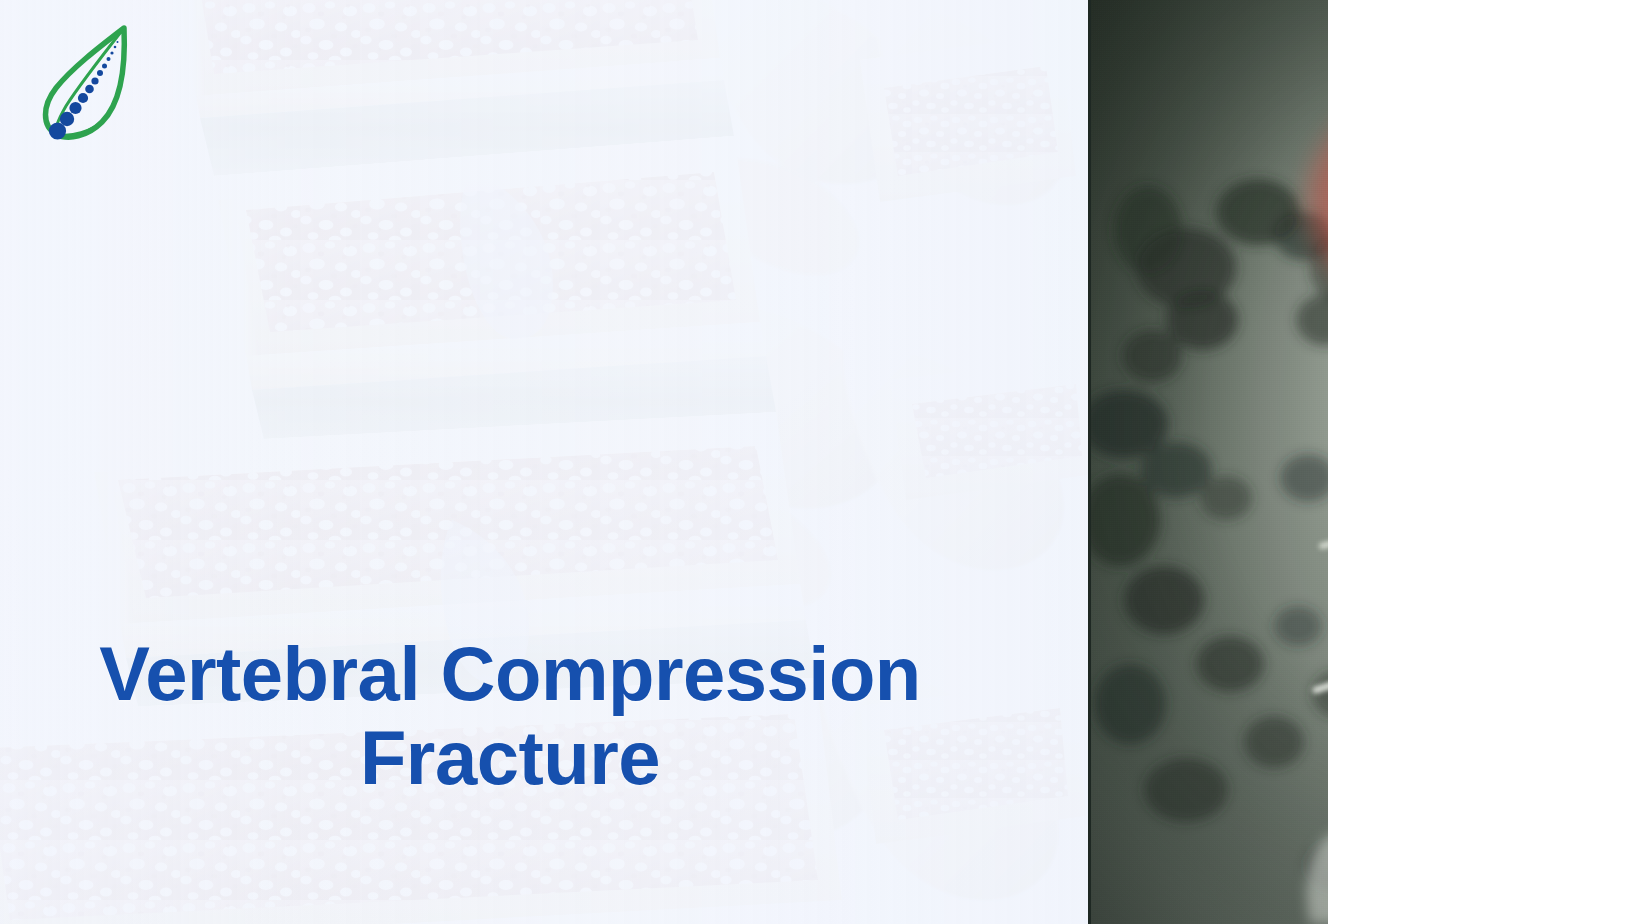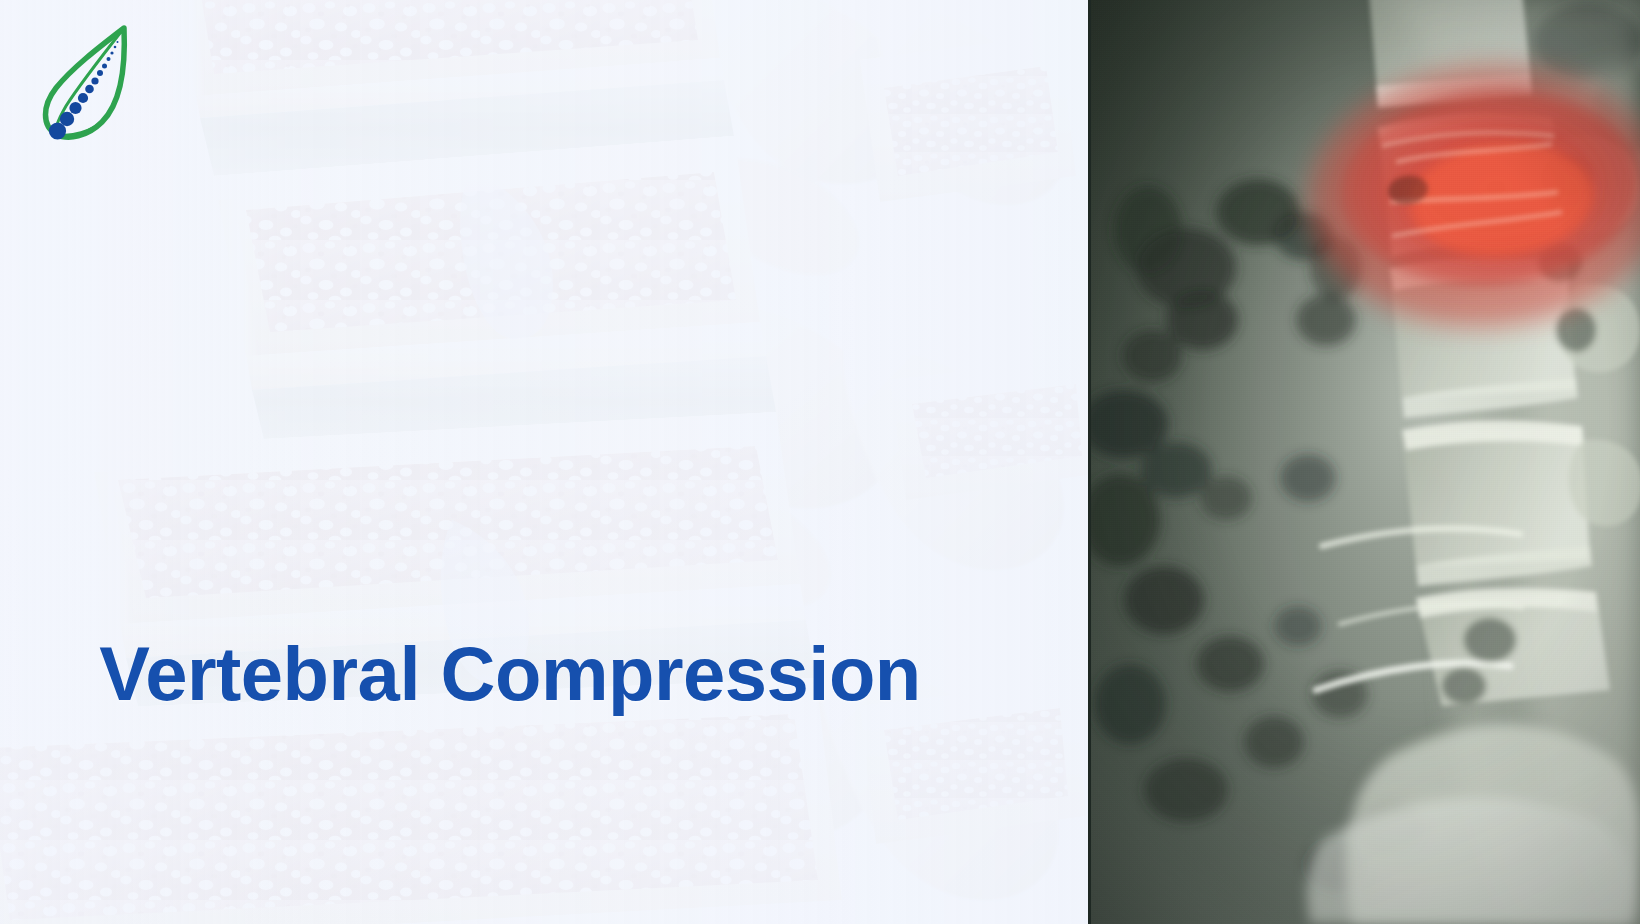--- a/index.html
+++ b/index.html
@@ -1,21 +1,21 @@
 <!DOCTYPE html>
 <html><head>
 <meta charset="utf-8">
 <title>Vertebral Compression Fracture</title>
 <style>
   html,body{margin:0;padding:0;background:#fff;}
   body{font-family:"Liberation Sans","DejaVu Sans",sans-serif;}
 
   #stage{
     position:relative;
-    width:1640px;height:924px;
+    width:1328px;height:924px;
     overflow:hidden;
     background:#7f1d1d;
   }
 
   
   #left-panel{
     position:absolute;left:0;top:0;width:1090px;height:924px;
     background:linear-gradient(160deg,#eef2fc 0%,#eef2fb 35%,#edf1fb 100%);
     overflow:hidden;
   }
@@ -287,20 +287,21 @@
           <circle cx="72.5" cy="37" r="2.0"></circle>
           <circle cx="76" cy="31" r="1.6"></circle>
           <circle cx="79" cy="25" r="1.3"></circle>
           <circle cx="81.5" cy="20" r="1.0"></circle>
         </g>
       </svg>
     </div>
 
     <div id="title-block">
       <span class="title-line">Vertebral Compression</span>
+      <span class="title-line">Fracture</span>
     </div>
 
   </div>
 
   <div id="panel-divider"></div>
 
   <div id="xray-panel">
     <svg viewBox="0 0 550 924" preserveAspectRatio="xMidYMid slice" aria-hidden="true">
       <defs>
         <linearGradient id="filmBg" x1="0" y1="0" x2="1" y2="1">

